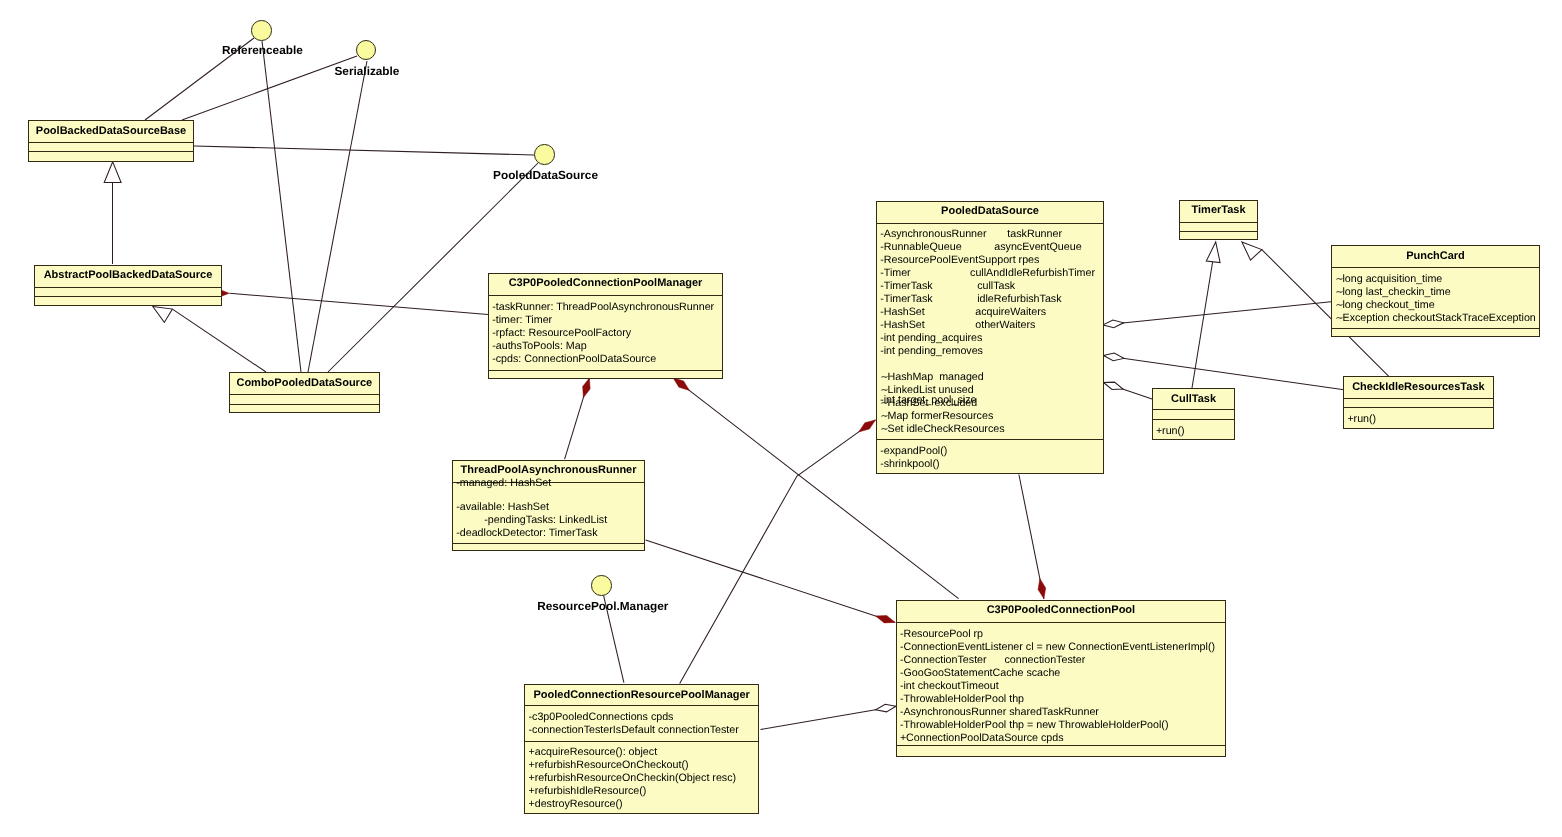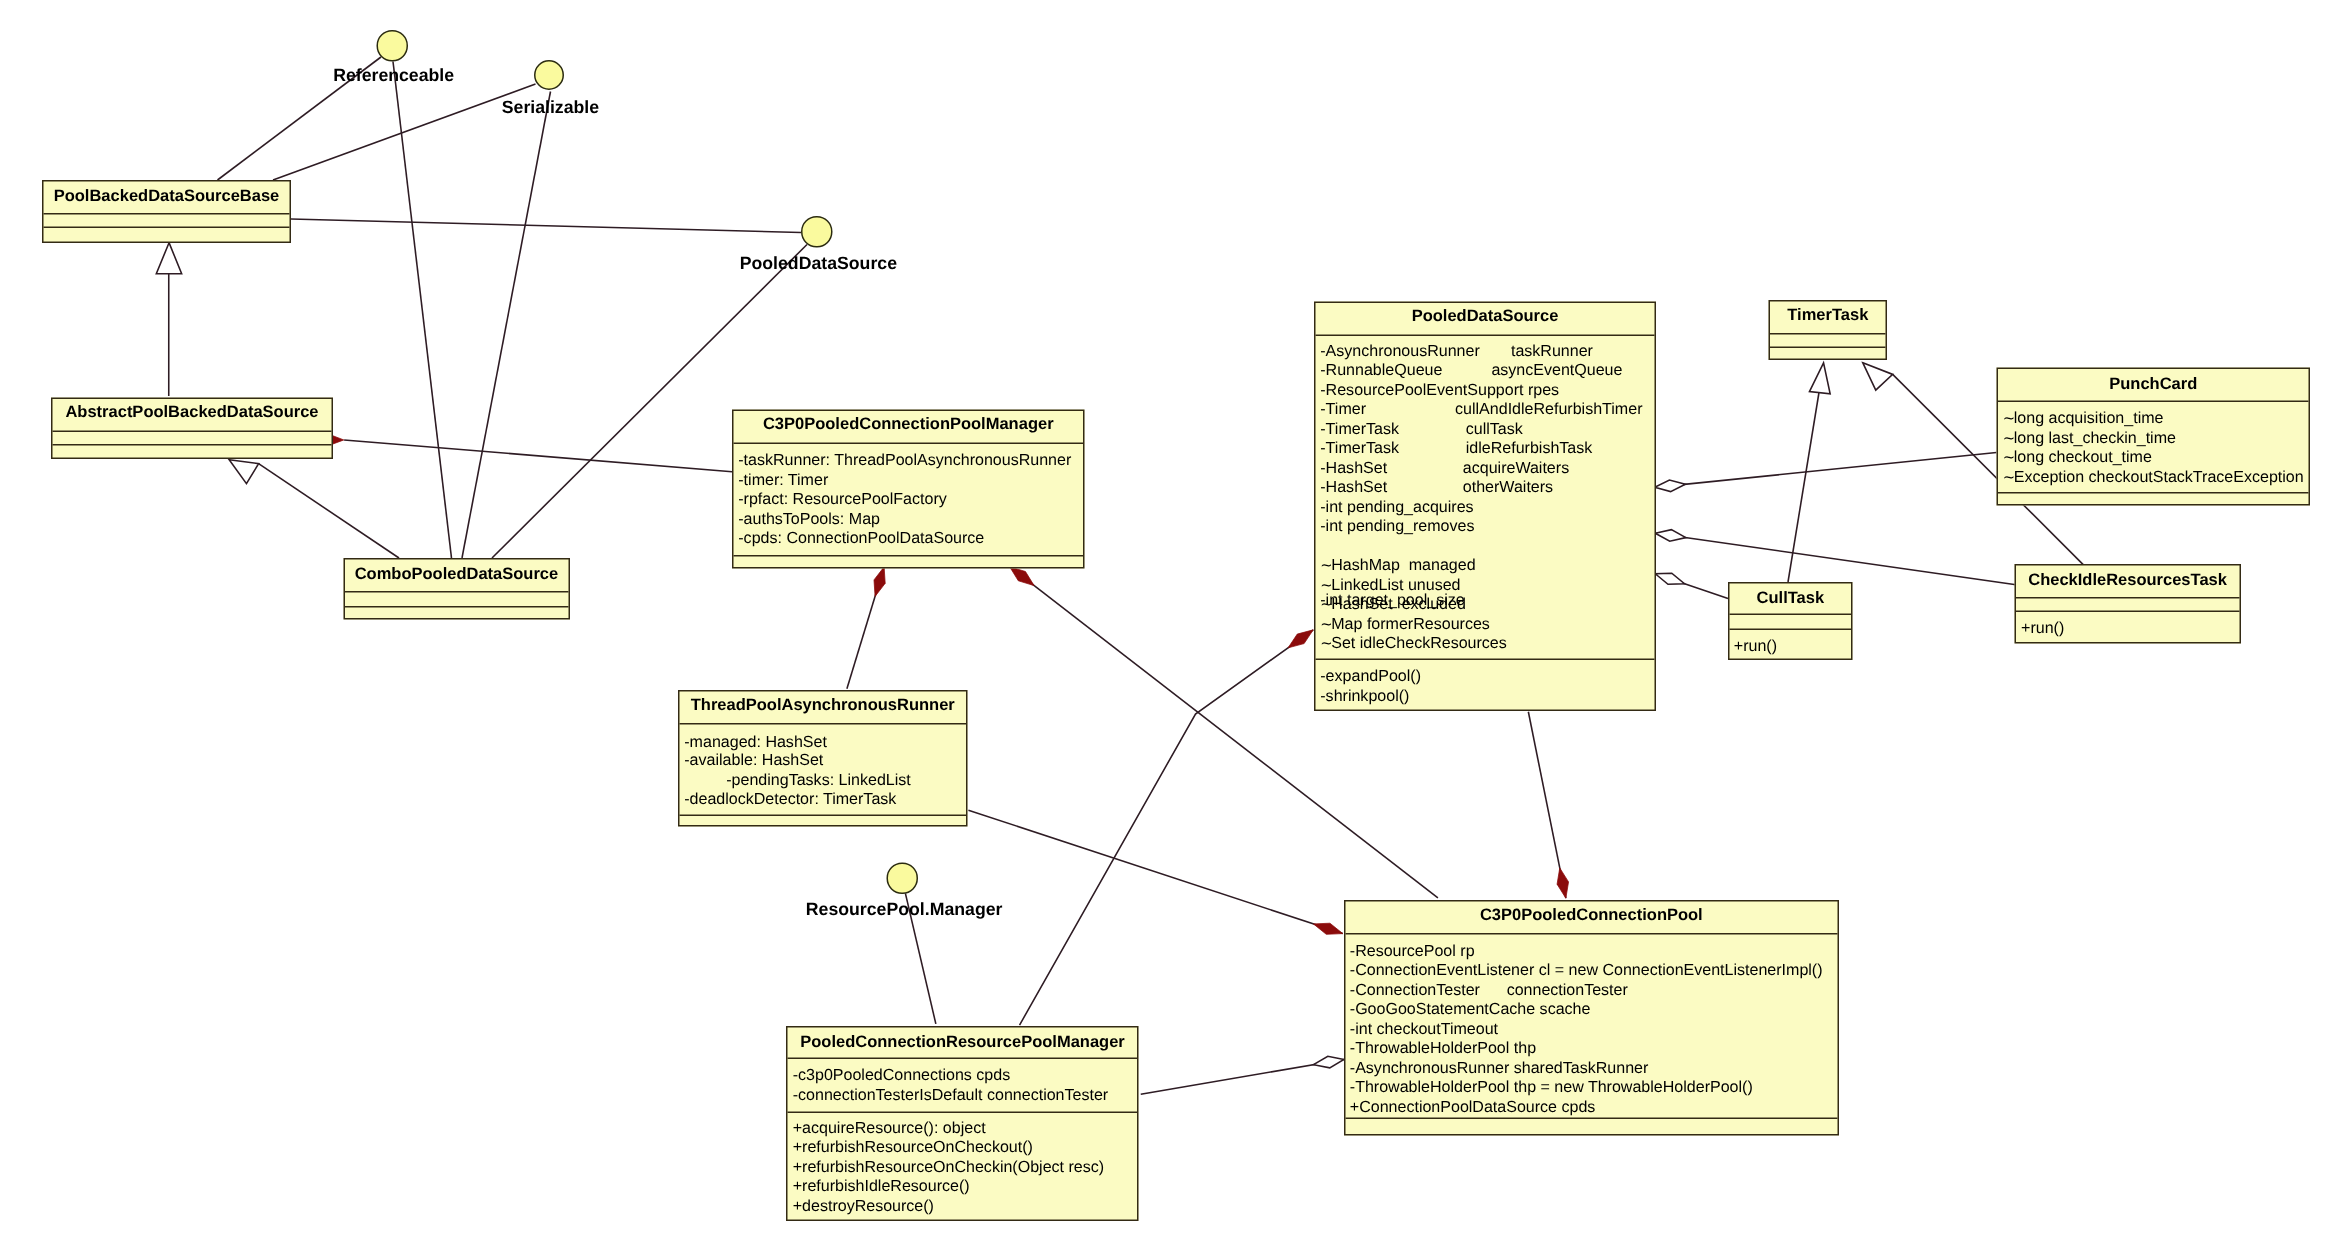--- a/index.html
+++ b/index.html
@@ -125,21 +125,21 @@
       <div class="uml-row" style="left: 3.2px; top: 28.5px;">-taskRunner: ThreadPoolAsynchronousRunner</div>
       <div class="uml-row" style="left: 3.2px; top: 41.45px;">-timer: Timer</div>
       <div class="uml-row" style="left: 3.2px; top: 54.4px;">-rpfact: ResourcePoolFactory</div>
       <div class="uml-row" style="left: 3.2px; top: 67.35px;">-authsToPools: Map</div>
       <div class="uml-row" style="left: 3.2px; top: 80.3px;">-cpds: ConnectionPoolDataSource</div>
     </div>
     <div class="uml-class" style="left: 452px; top: 459.9px; width: 193px; height: 91.6px; background: rgb(251, 251, 195); border-color: rgb(51, 42, 20);">
       <div class="uml-title" style="top: 4.6px;">ThreadPoolAsynchronousRunner</div>
       <div class="uml-sep" style="top: 21.2px; border-top-color: rgb(51, 42, 20);"></div>
       <div class="uml-sep" style="top: 81.8px; border-top-color: rgb(51, 42, 20);"></div>
-      <div class="uml-row" style="left: 3.2px; top: 29px; text-align: right;">-managed: HashSet</div>
+      <div class="uml-row" style="left: 3.2px; top: 17px; text-align: right;">-managed: HashSet</div>
       <div class="uml-row" style="left: 3.2px; top: 41.05px;">-available: HashSet</div>
       <div class="uml-row" style="left: 3.2px; top: 54px; margin-left: 28px;">-pendingTasks: LinkedList</div>
       <div class="uml-row" style="left: 3.2px; top: 66.95px;">-deadlockDetector: TimerTask</div>
     </div>
     <div class="uml-class" style="left: 876px; top: 200.8px; width: 228px; height: 273.4px; background: rgb(251, 251, 195); border-color: rgb(51, 42, 20);">
       <div class="uml-title" style="top: 4.6px;">PooledDataSource</div>
       <div class="uml-sep" style="top: 20.8px; border-top-color: rgb(51, 42, 20);"></div>
       <div class="uml-sep" style="top: 237.3px; border-top-color: rgb(51, 42, 20);"></div>
       <div class="uml-row" style="left: 3.2px; top: 27.7px;">-AsynchronousRunner       taskRunner</div>
       <div class="uml-row" style="left: 3.2px; top: 40.65px;">-RunnableQueue           asyncEventQueue</div>

